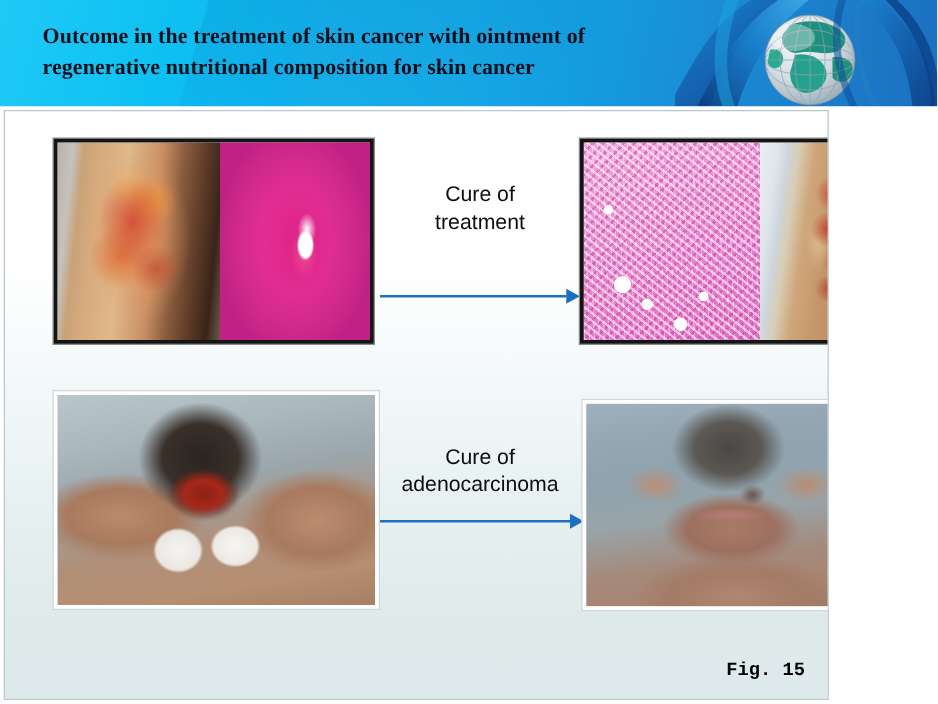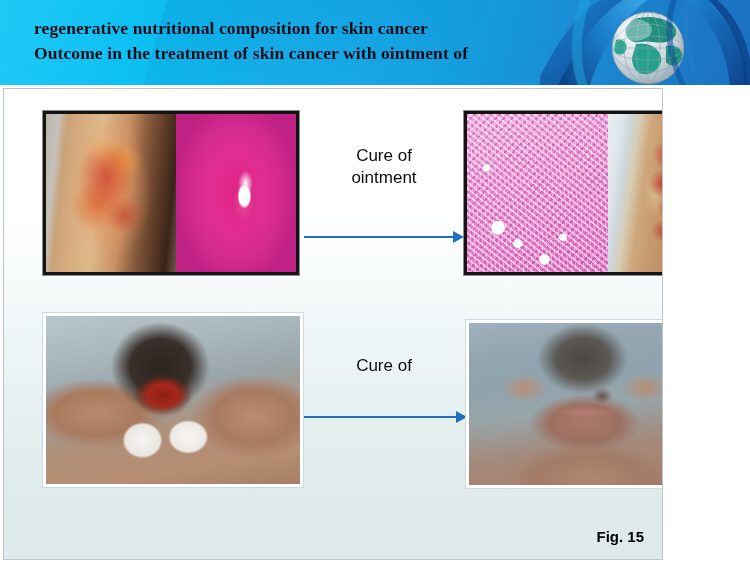--- a/index.html
+++ b/index.html
@@ -228,38 +228,38 @@
     border-top: 6px solid transparent;
     border-bottom: 6px solid transparent;
     border-left: 11px solid #1f6fc0;
   }
 
   
   .figlabel {
     position: absolute;
     right: 18px;
     bottom: 14px;
-    font-family: Liberation Sans, sans-serif;
+    font-family: Liberation Mono, monospace;
     font-weight: bold;
     font-size: 15px;
     color: #000000;
   }
 </style>
 </head>
 <body>
 
 <div class="slide">
 
   <div class="banner">
     <div class="banner-wash"></div>
     <div class="banner-wash2"></div>
 
     <div class="banner-title">
+      <div>Outcome in the treatment of skin cancer with ointment of</div>
       <div>regenerative nutritional composition for skin cancer</div>
-      <div>Outcome in the treatment of skin cancer with ointment of</div>
     </div>
 
     <div class="art">
       <svg width="210" height="85" viewBox="0 0 210 85" xmlns="http://www.w3.org/2000/svg">
         <defs>
           <linearGradient id="glassA" x1="0" y1="0" x2="1" y2="1">
             <stop offset="0%" stop-color="#1a8fd8"></stop>
             <stop offset="45%" stop-color="#1566b4"></stop>
             <stop offset="100%" stop-color="#0c3f86"></stop>
           </linearGradient>
@@ -313,39 +313,40 @@
 
   <div class="panel">
 
     <div class="photo framed" style="left:39px; top:22px; width:250px; height:158px;">
       <div class="half tex-leg-tumor" style="left:0; width:52%;"></div>
       <div class="half tex-histo-pink" style="left:52%; right:0;"></div>
     </div>
 
     <div class="caption" style="left:300px; top:56px; width:160px;">
       <div>Cure of</div>
-      <div>ointment</div>
+      <div>treatment</div>
     </div>
 
     <div class="arrow" style="left:300px; top:142px; width:160px;">
       <div class="shaft" style="width:149px;"></div>
       <div class="head" style="left:149px;"></div>
     </div>
 
     <div class="photo framed" style="left:460px; top:22px; width:243px; height:158px;">
       <div class="half tex-histo-violet" style="left:0; width:58%;"></div>
       <div class="half tex-leg-heal" style="left:58%; right:0;"></div>
     </div>
 
     <div class="photo whiteframe" style="left:39px; top:224px; width:254px; height:168px;">
       <div class="half tex-neck-wound" style="left:0; right:0;"></div>
     </div>
 
     <div class="caption" style="left:294px; top:266px; width:172px;">
       <div>Cure of</div>
+      <div>adenocarcinoma</div>
     </div>
 
     <div class="arrow" style="left:300px; top:322px; width:160px;">
       <div class="shaft" style="width:152px;"></div>
       <div class="head" style="left:152px;"></div>
     </div>
 
     <div class="photo whiteframe" style="left:462px; top:231px; width:242px; height:162px;">
       <div class="half tex-neck-heal" style="left:0; right:0;"></div>
     </div>

